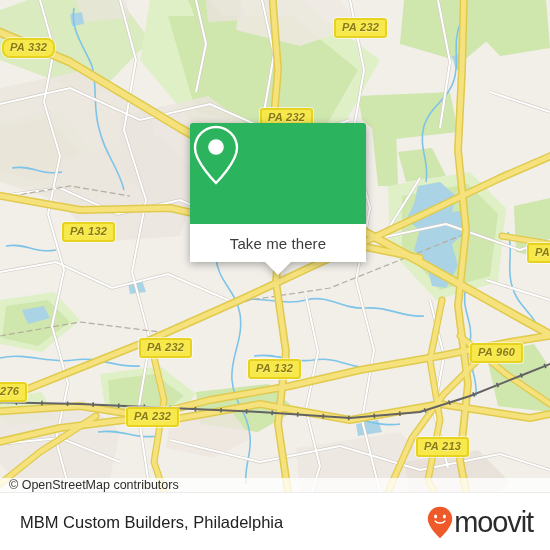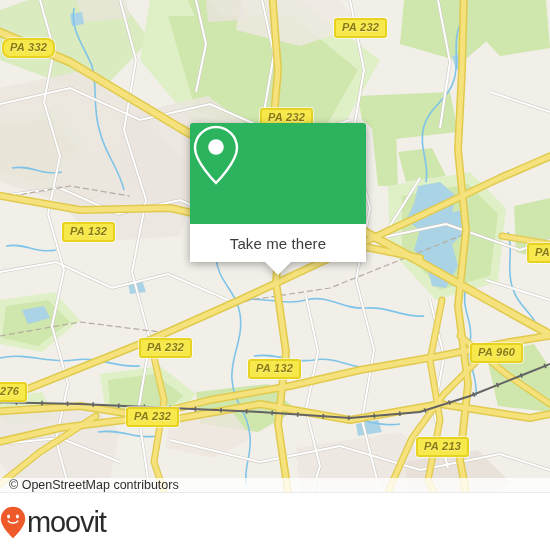--- a/index.html
+++ b/index.html
@@ -268,20 +268,21 @@
         <div id="popup-tail"></div>
       </div>
     </div>
 
     <div id="attrib">
       <span>© OpenStreetMap contributors</span>
     </div>
   </div>
 
   <div id="footer">
+    <div id="footer-title">MBM Custom Builders, Philadelphia</div>
     <div id="brand">
       <svg width="26" height="33" viewBox="0 0 26 33">
         <path d="M13 0.8 C6.1 0.8 0.8 6.1 0.8 13 C0.8 21.2 13 32.2 13 32.2
                  C13 32.2 25.2 21.2 25.2 13 C25.2 6.1 19.9 0.8 13 0.8 Z" fill="#ee5a29"></path>
         <ellipse cx="8.6" cy="10.4" rx="1.45" ry="2.0" fill="#ffffff"></ellipse>
         <ellipse cx="17.4" cy="10.4" rx="1.45" ry="2.0" fill="#ffffff"></ellipse>
         <path d="M8.3 15.1 C10.0 17.6 16.0 17.6 17.7 15.1" fill="none" stroke="#ffffff" stroke-width="1.6" stroke-linecap="round"></path>
       </svg>
       <span id="brand-word">moovit</span>
     </div>

